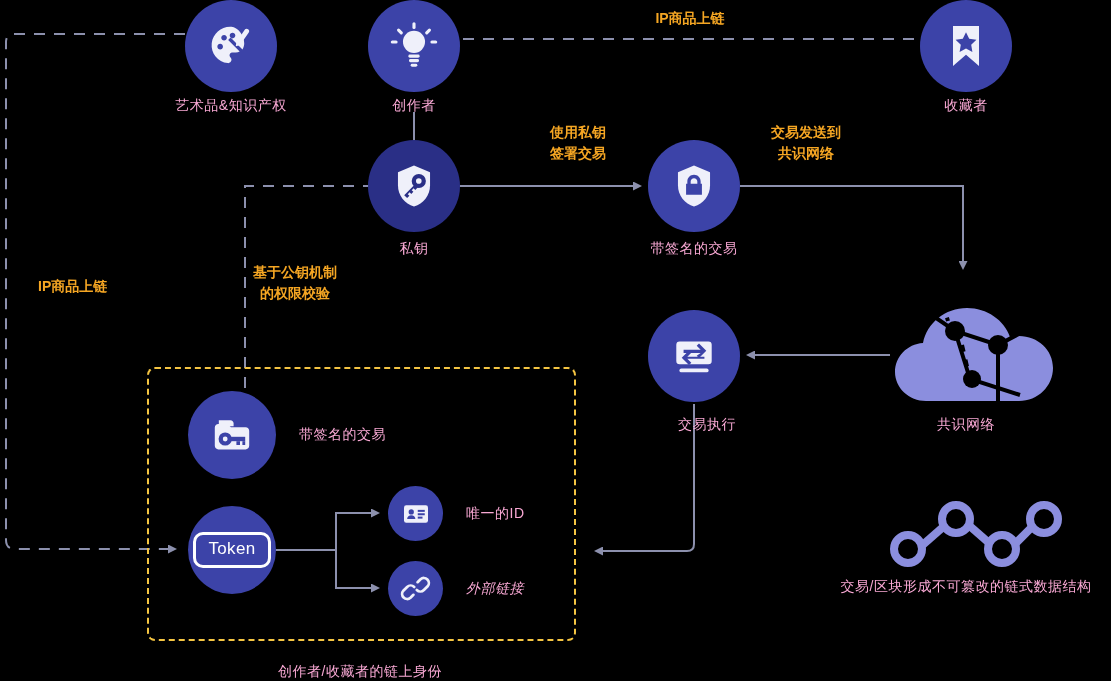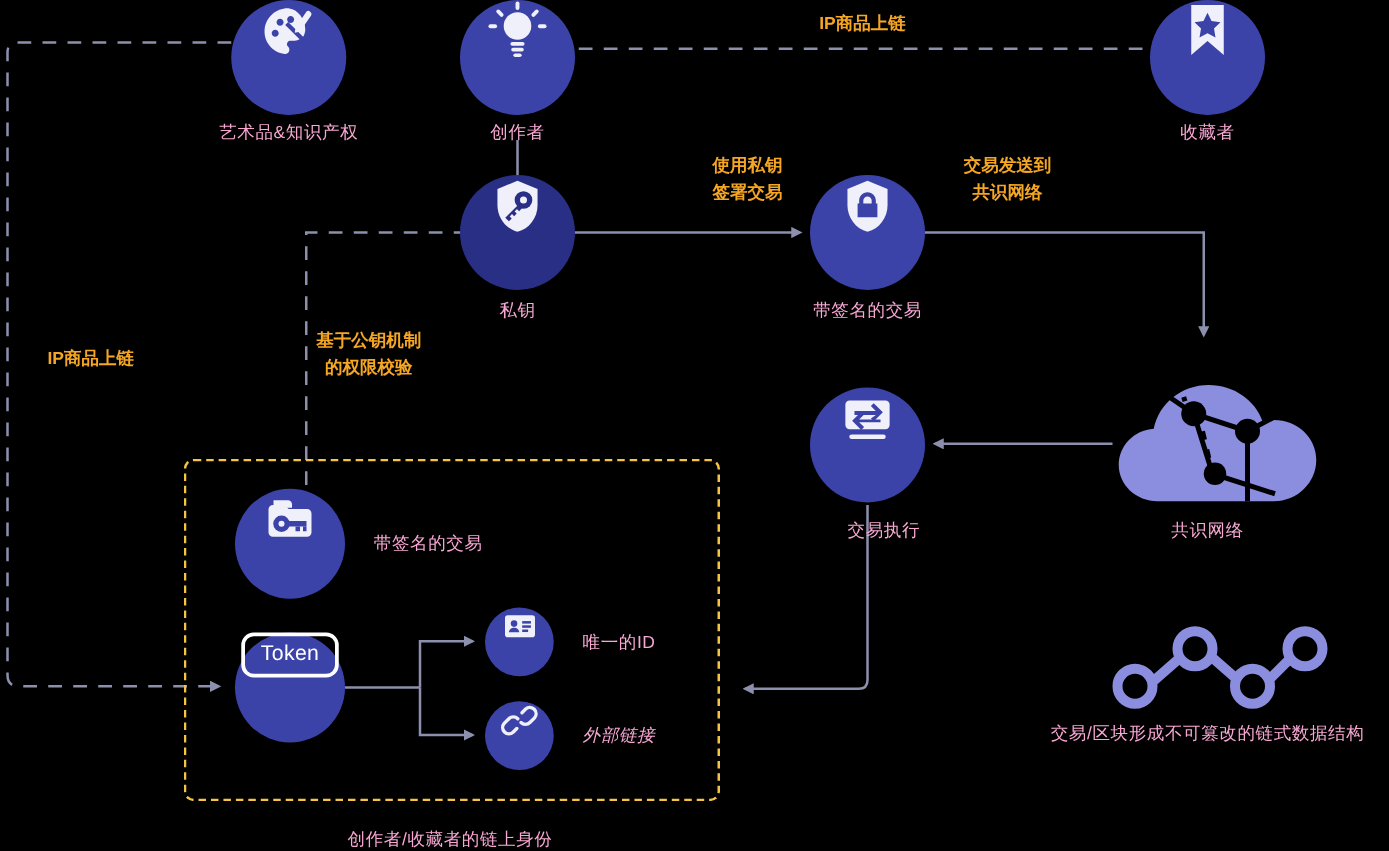--- a/index.html
+++ b/index.html
@@ -2,21 +2,21 @@
 <html><head>
 <meta charset="utf-8">
 <style>
   html,body{margin:0;padding:0;background:#000;}
   #stage{
     position:relative;width:1111px;height:681px;background:#000;overflow:hidden;
     font-family:"Liberation Sans","DejaVu Sans",sans-serif;
   }
   .node{position:absolute;}
   .circ{
-    position:absolute;border-radius:50%;display:flex;align-items:flex-start;
+    position:absolute;border-radius:50%;display:flex;align-items:center;
     justify-content:center;
   }
   .cap{
     position:absolute;color:#f9a8d4;font-size:14px;white-space:nowrap;
     text-align:center;letter-spacing:.5px;
   }
   .cap.c{transform:translateX(-50%);}
   .note{
     position:absolute;color:#f5a623;font-size:14px;font-weight:bold;
     white-space:nowrap;line-height:21px;text-align:center;
@@ -232,21 +232,21 @@
         </g>
       </svg>
     </div>
     <div class="cap c" style="left:966px;top:578px;">交易/区块形成不可篡改的链式数据结构</div>
   </div>
 
   <div class="note c" style="left:690px;top:8px;">IP商品上链</div>
 
   <div class="note" style="left:18px;top:276px;margin-left:20px;">IP商品上链</div>
 
-  <div class="note c" style="left:578px;top:122px;margin-left:20px;">
+  <div class="note c" style="left:578px;top:122px;">
     <div>使用私钥</div>
     <div>签署交易</div>
   </div>
 
   <div class="note c" style="left:295px;top:262px;">
     <div>基于公钥机制</div>
     <div>的权限校验</div>
   </div>
 
   <div class="note c" style="left:806px;top:122px;">

